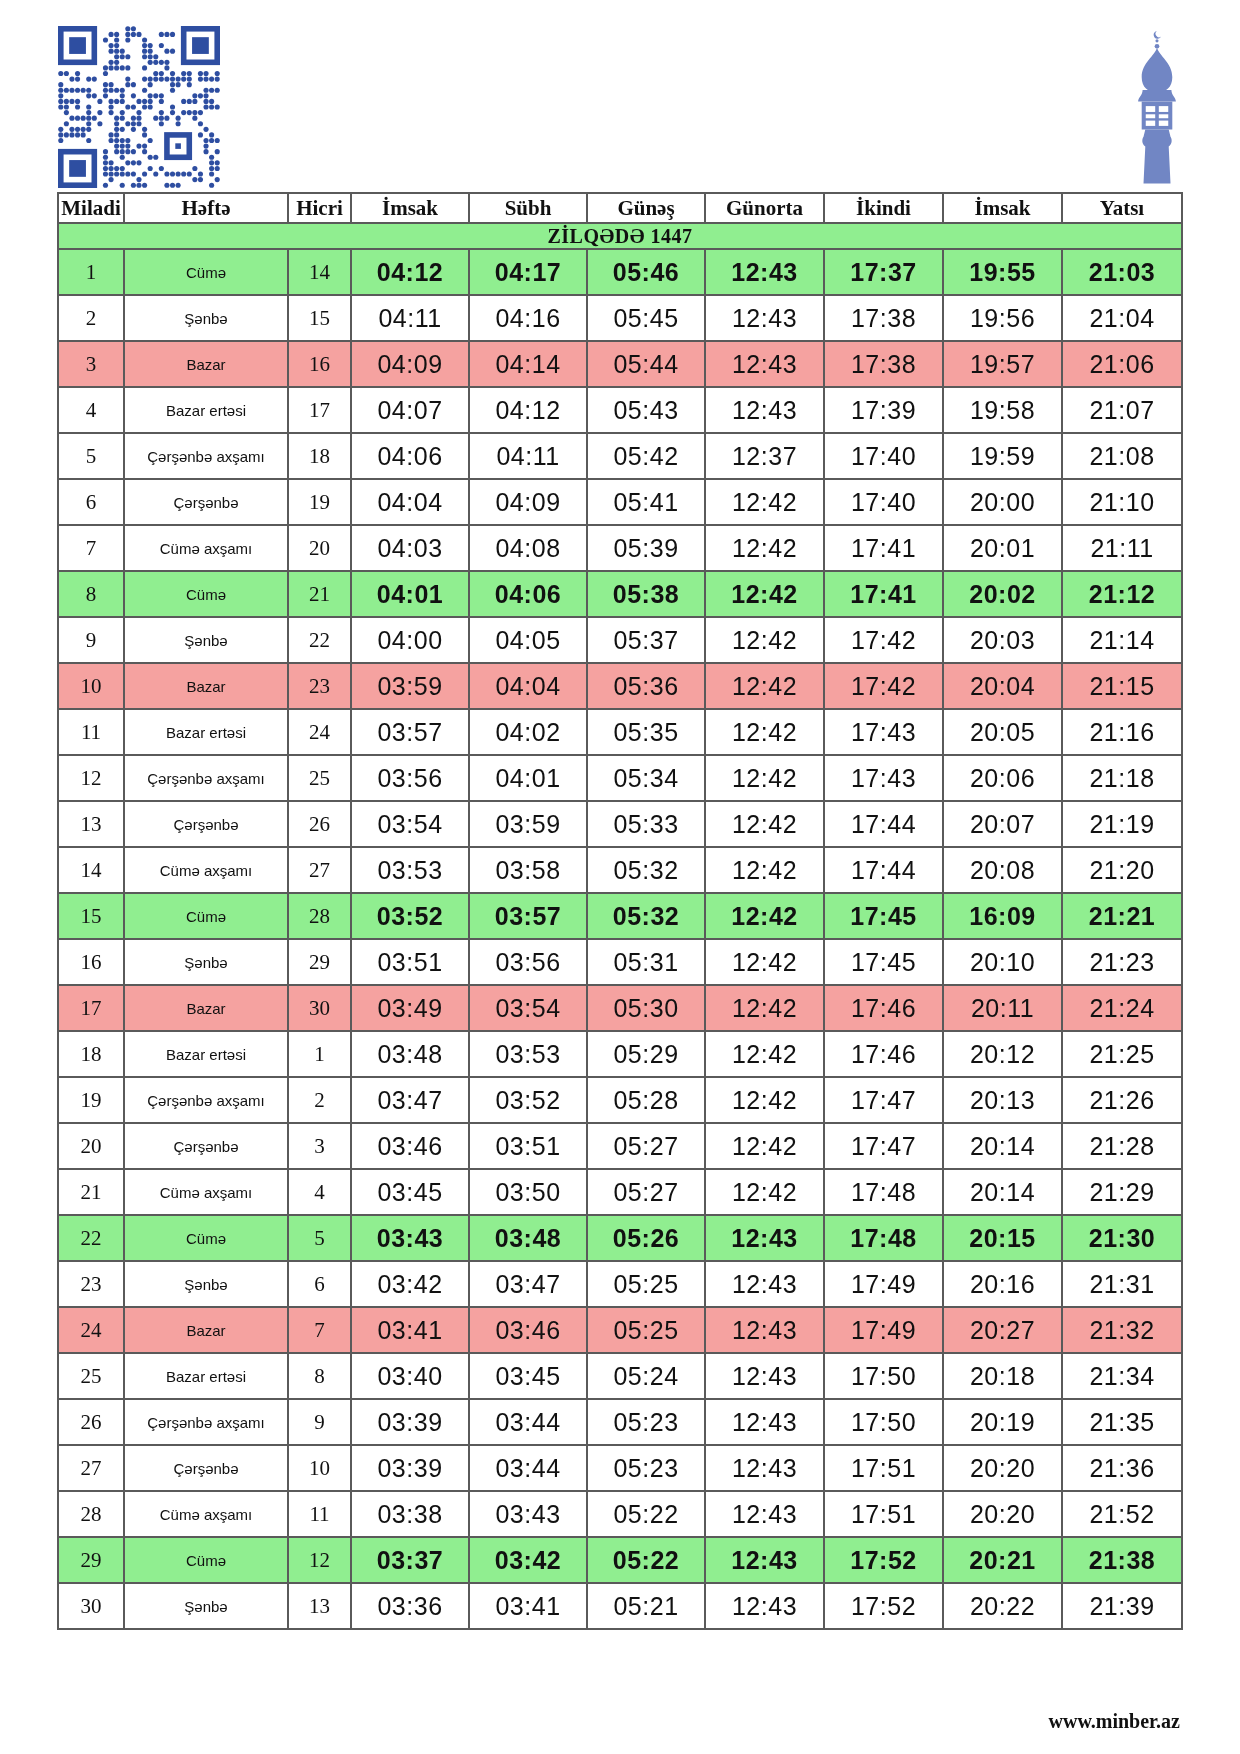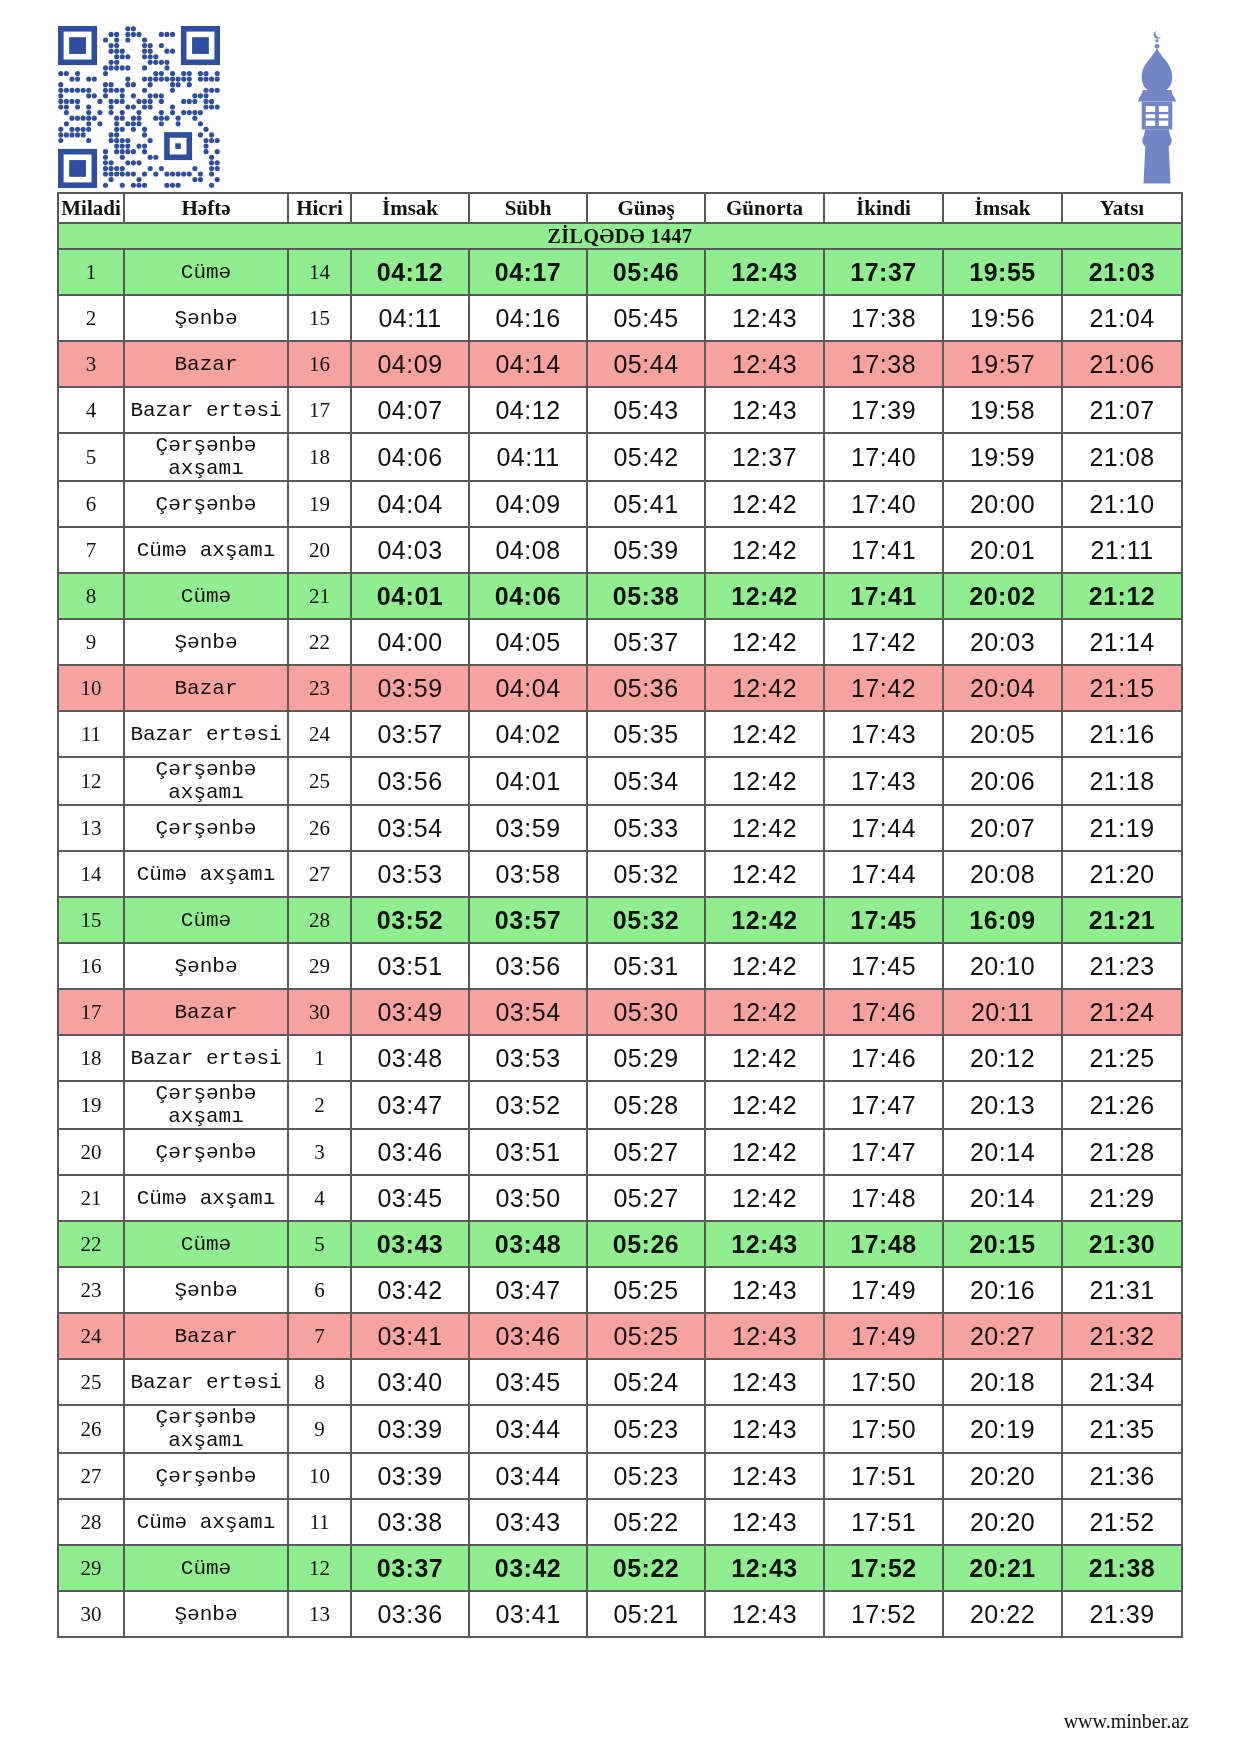--- a/index.html
+++ b/index.html
@@ -27,28 +27,28 @@
     border:2px solid #a3a3a3;
   }
   table.times th, table.times td {
     border:2px solid #5a5a5a; text-align:center; vertical-align:middle;
     padding:0; color:#111111; overflow:hidden;
   }
   thead th { height:28px; font-size:21px; font-weight:bold; background:#ffffff; font-family:"Liberation Serif", serif; }
   tr.section td { height:24px; background:var(--section-bg); font-size:20px; font-weight:bold; letter-spacing:0.5px;margin-top:22px; }
   tbody td { height:44px; background:#ffffff; }
   td.miladi, td.hicri { font-size:21px; font-family:"Liberation Serif", serif; }
-  td.weekday { font-size:21px; font-family:Liberation Mono, monospace;margin-left:13px; }
+  td.weekday { font-size:15px; font-family:Liberation Sans, sans-serif;margin-left:13px; }
   td.time { font-size:25px; font-family:"Liberation Sans", sans-serif; letter-spacing:0.5px; }
   tr.r-friday td { background:var(--row-friday); }
   tr.r-friday td.time { font-weight:bold; }
   tr.r-sunday td { background:var(--row-sunday); }
   
   .footer {
-    position:absolute; right:51px; top:1710px; font-size:20px; font-weight:normal;
+    position:absolute; right:60px; top:1710px; font-size:20px; font-weight:bold;
     color:#111111; font-family:"Liberation Serif", serif;
   }
 </style>
 </head>
 <body>
 
 <div class="page">
 
   <div class="qr">
     <svg id="qr-svg" width="162" height="162" viewBox="0 0 29 29" xmlns="http://www.w3.org/2000/svg">

